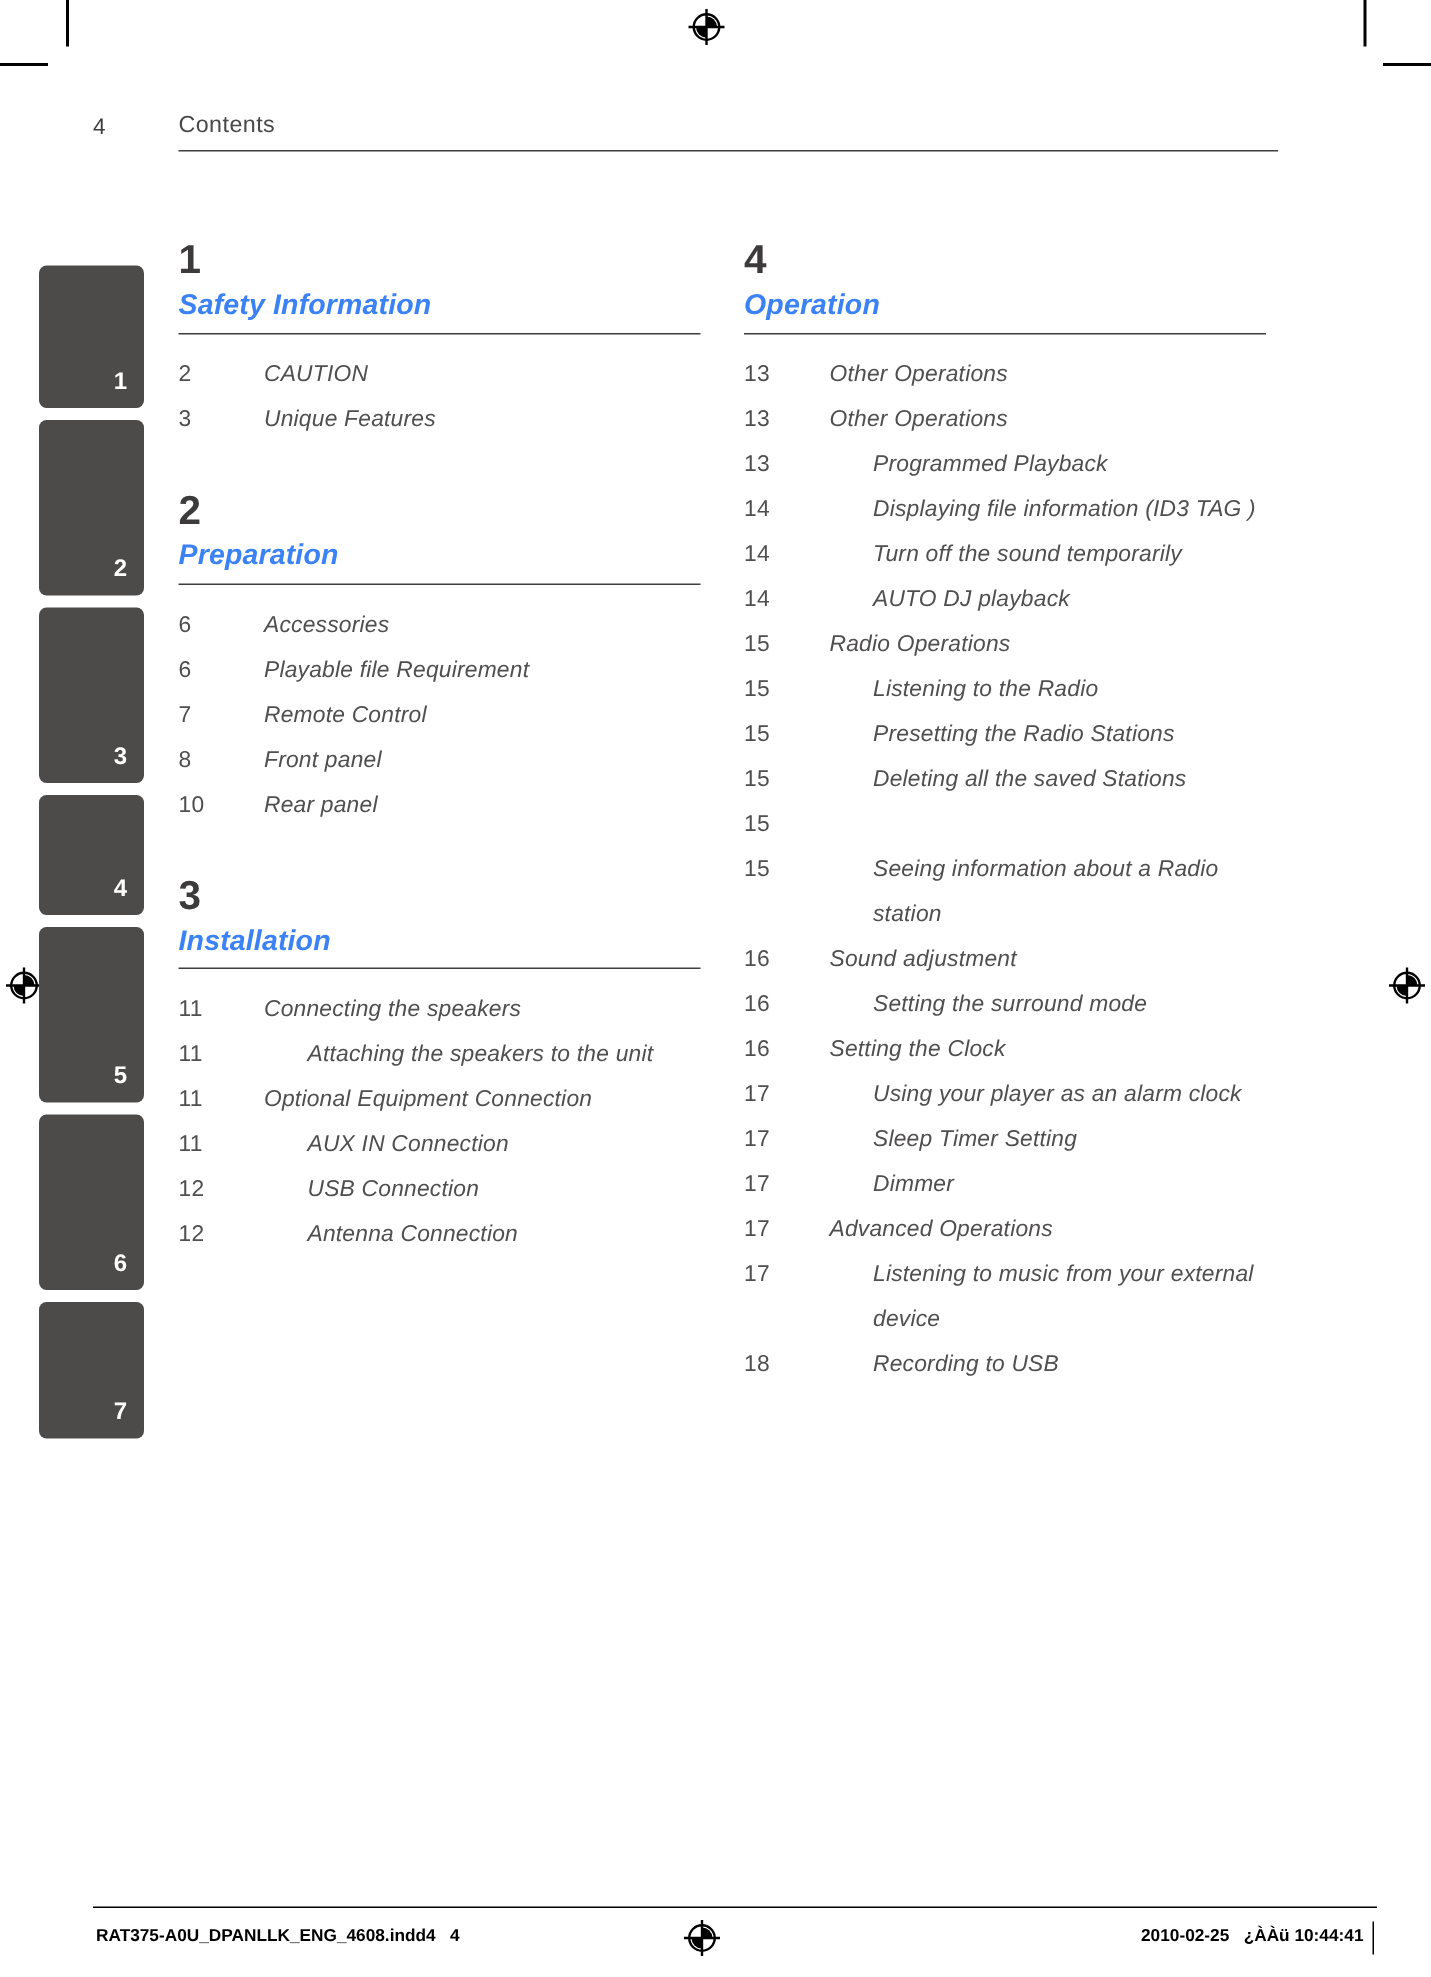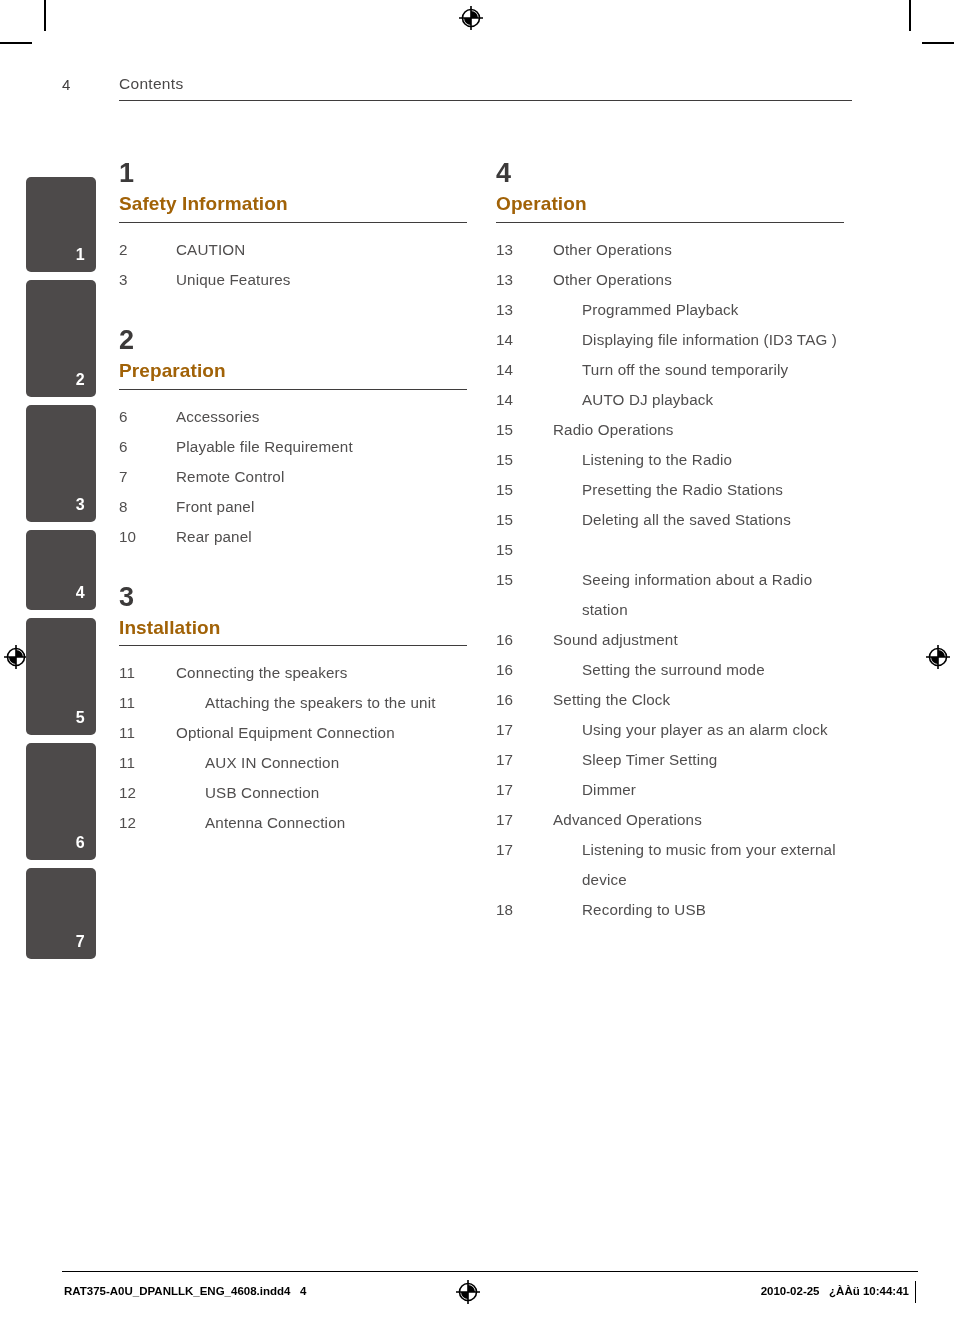--- a/index.html
+++ b/index.html
@@ -100,24 +100,25 @@
   .section-num {
     font-size: 27px;
     font-weight: bold;
     color: #3c3a3a;
     line-height: 1.0;
     letter-spacing: 0px;
   }
   .section-title {
     font-size: 19px;
     font-weight: bold;
-    color: #a16207;
+    color: #3b82f6;
     line-height: 1.25;
     margin-top: 5px;
     letter-spacing: 0.1px;
+    font-style: italic;
   }
   .section-rule {
     height: 1px;
     background: #3f3d3d;
     margin-top: 6px;
     margin-bottom: 12px;
     width: 348px;
   }
 
   .toc-entry {
@@ -128,20 +129,21 @@
     color: #504e4e;
     letter-spacing: 0.15px;
   }
   .toc-page {
     width: 57px;
     flex: 0 0 57px;
     color: #504e4e;
   }
   .toc-text {
     flex: 1 1 auto;
+    font-style: italic;
   }
   .toc-entry.sub .toc-text {
     padding-left: 29px;
   }
   .section-gap { height: 32px; }
 
   
   .footer {
     position: absolute;
     left: 0;

